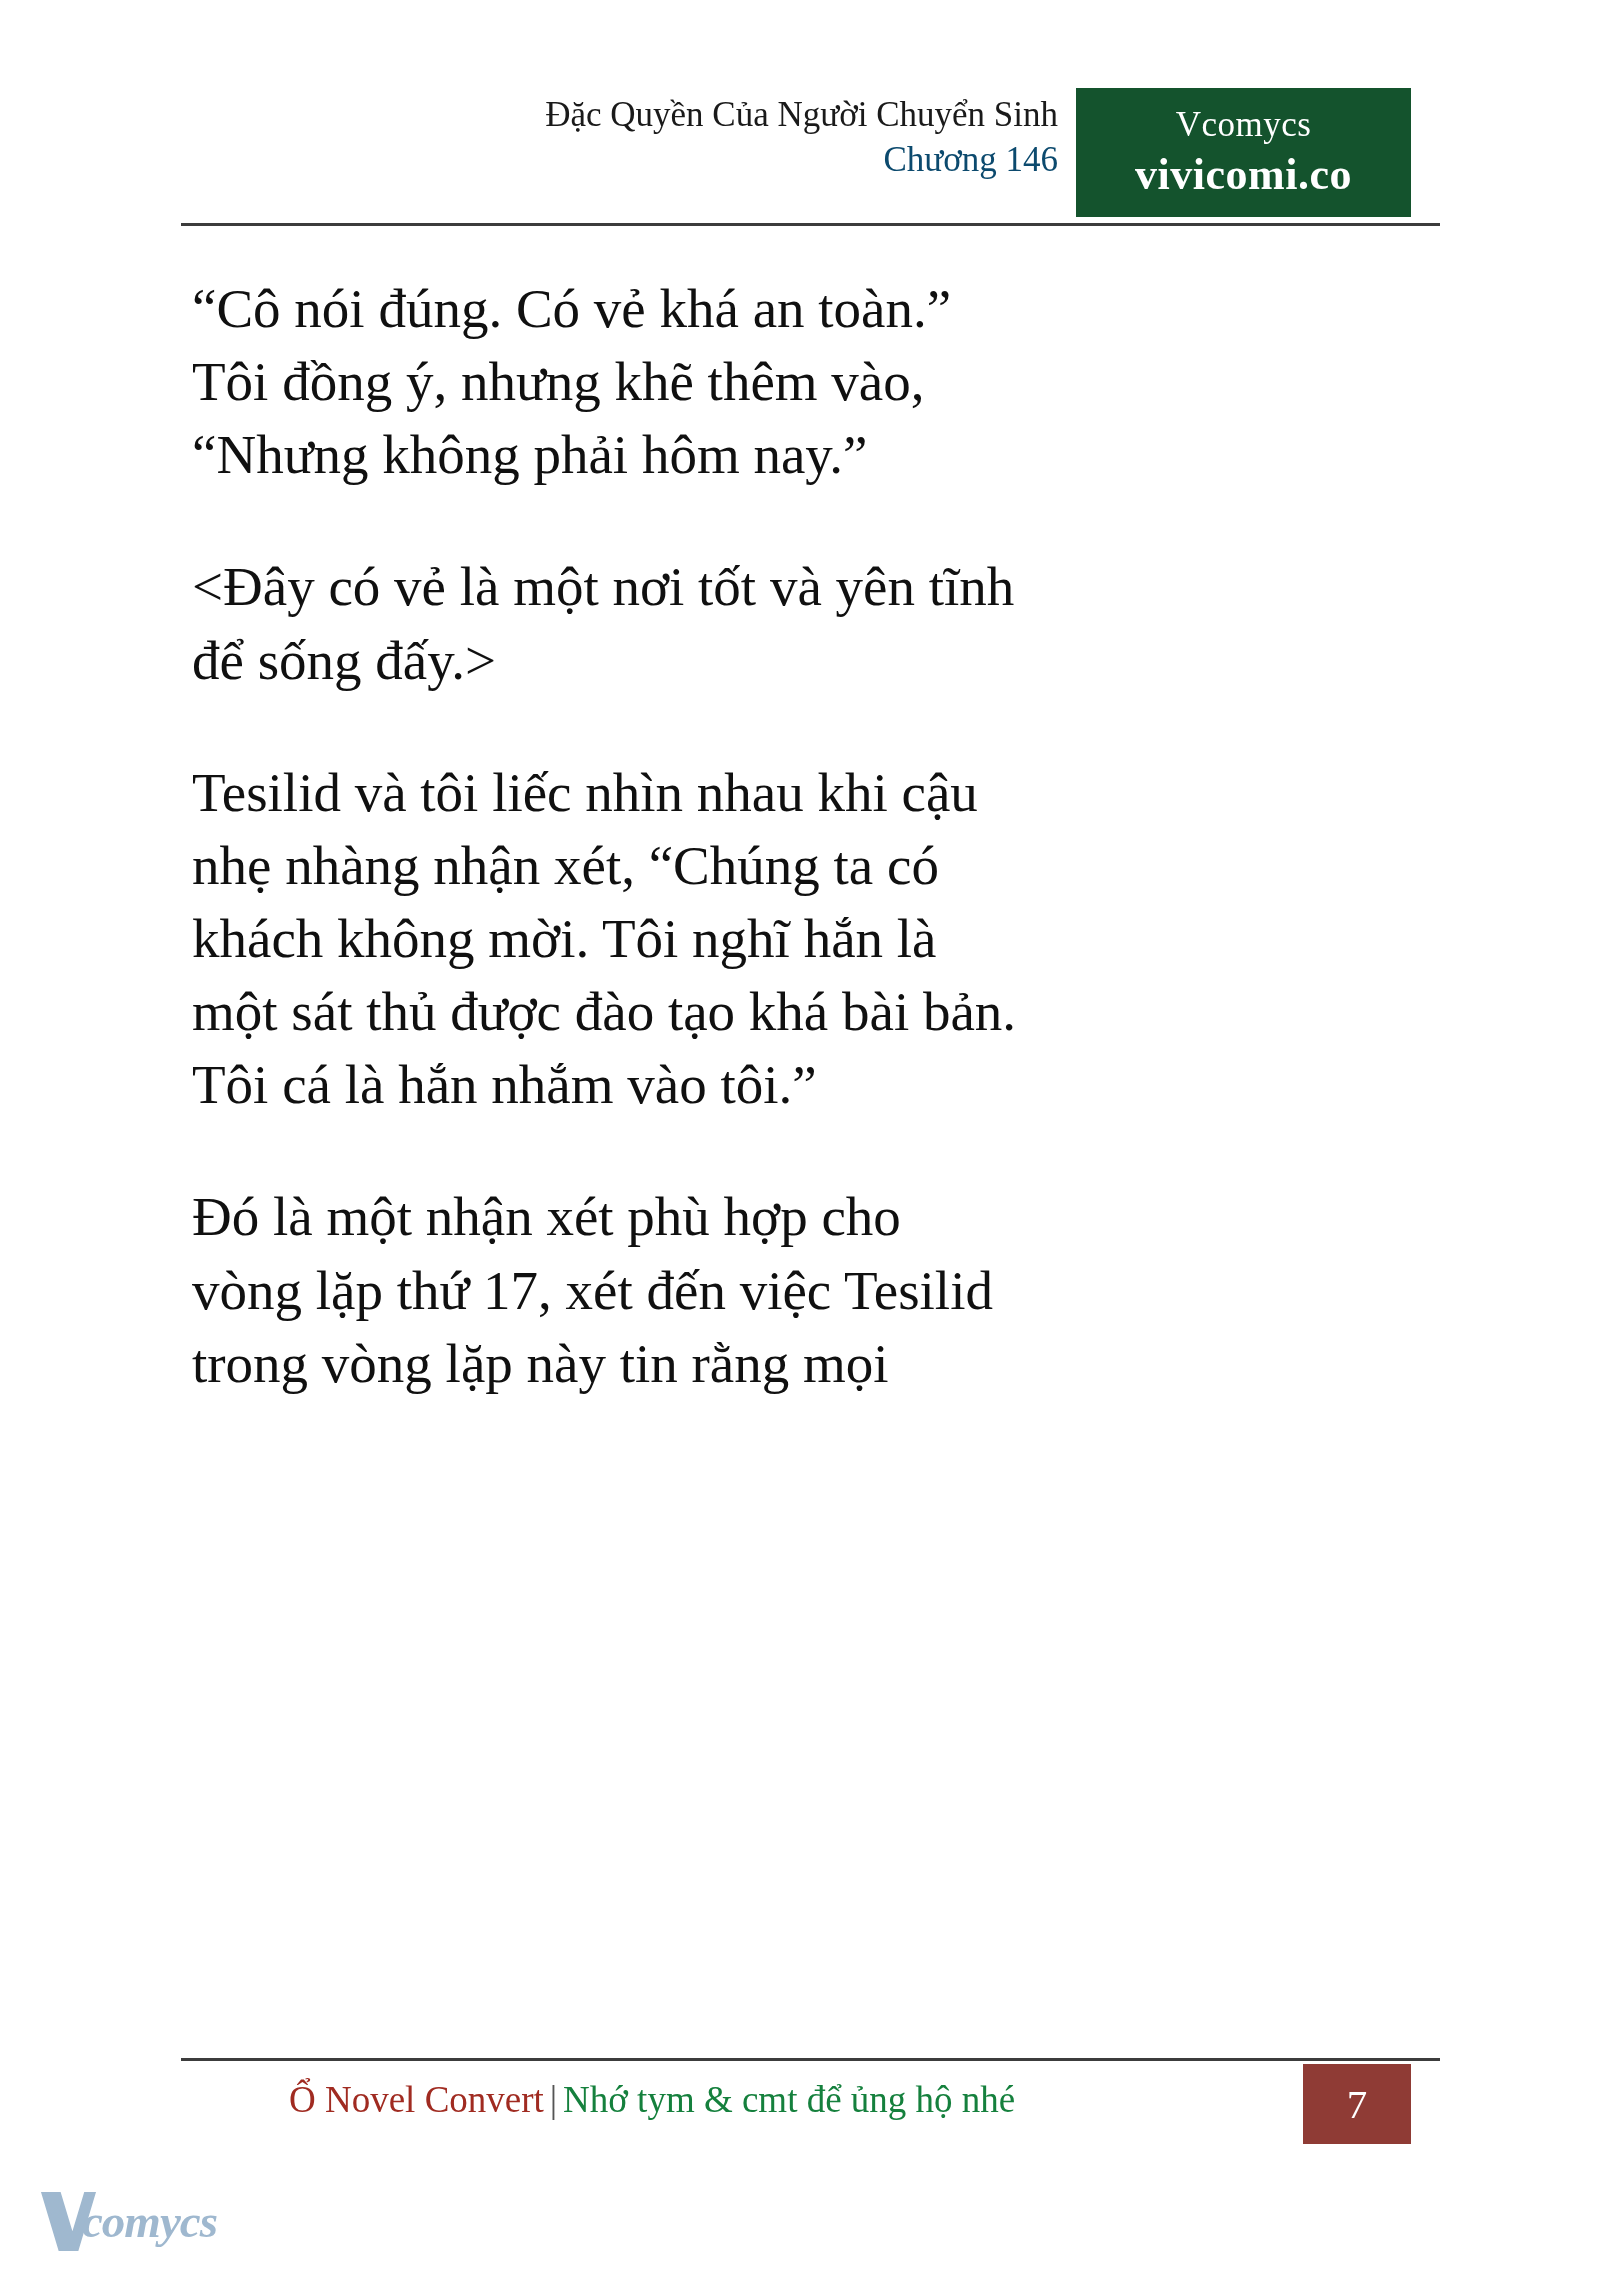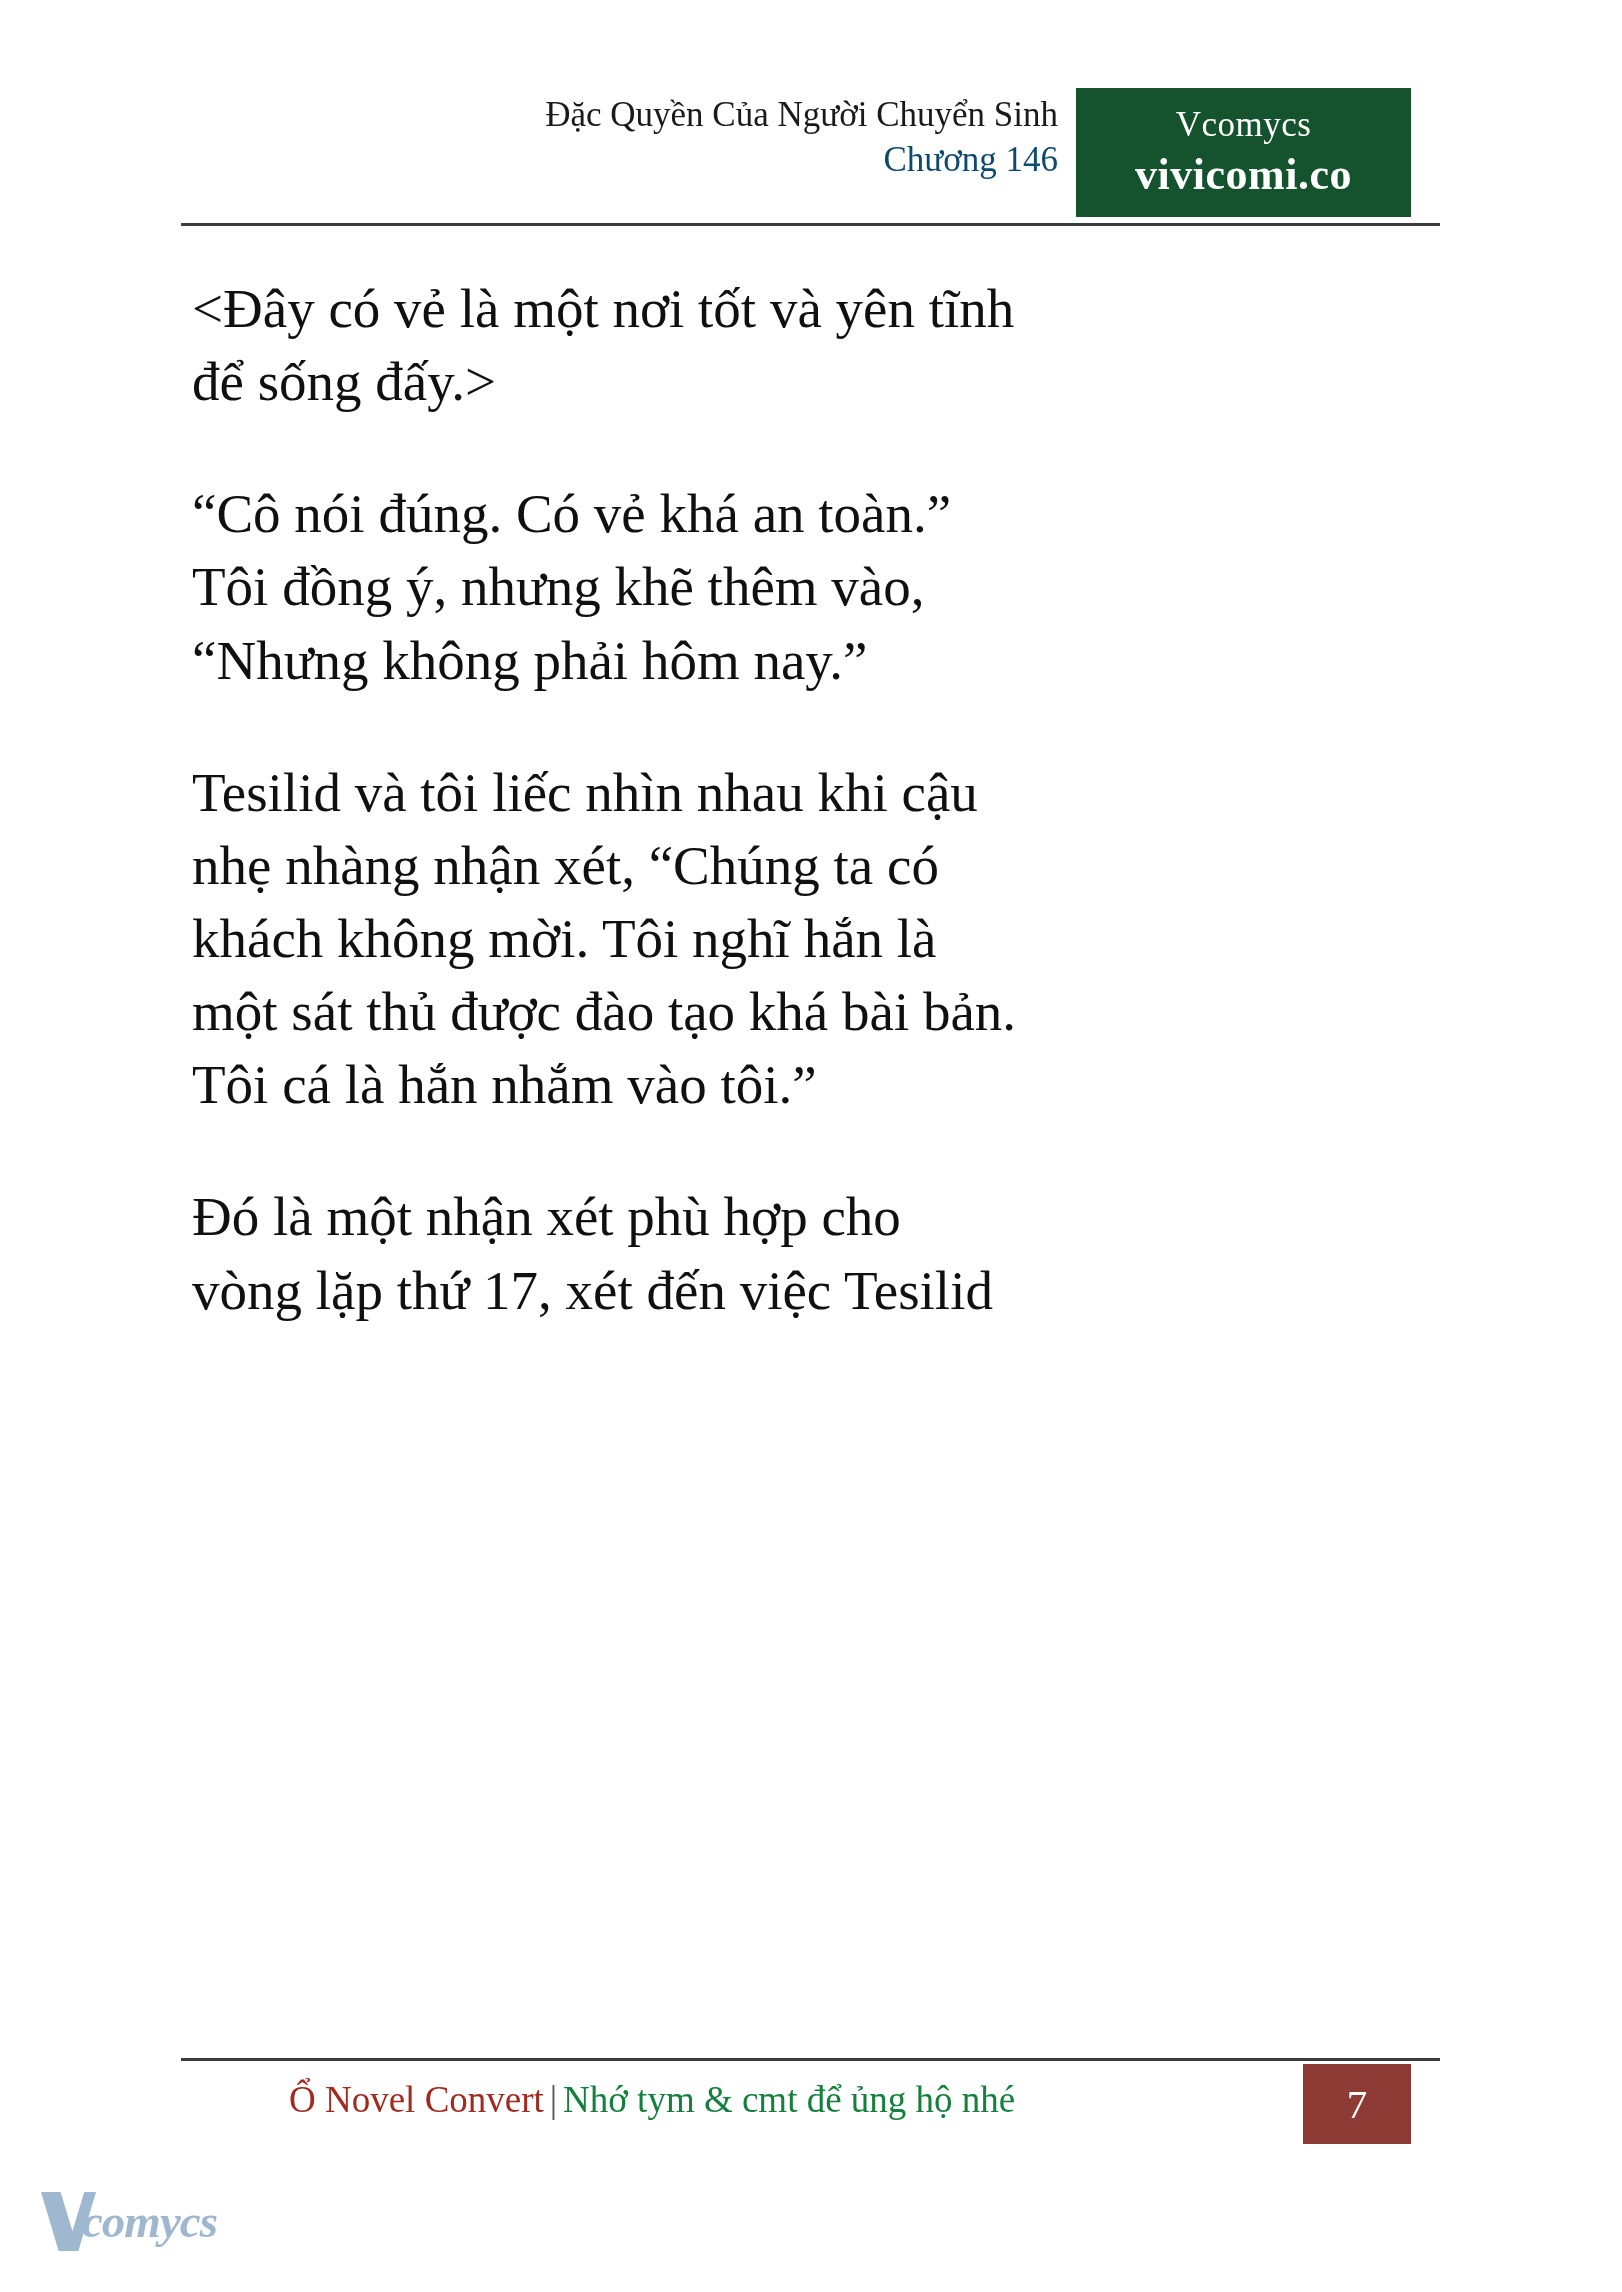--- a/index.html
+++ b/index.html
@@ -187,41 +187,42 @@
     <div class="brand-box">
       <div class="brand-name">Vcomycs</div>
       <div class="brand-url">vivicomi.co</div>
     </div>
   </div>
   <div class="header-rule"></div>
 
   <div class="content">
 
     <p class="para">
-      <span class="line">&lt;Đây có vẻ là một nơi tốt và yên tĩnh</span>
-      <span class="line">để sống đấy.&gt;</span>
-    </p>
-
-    <p class="para">
       <span class="line">“Cô nói đúng. Có vẻ khá an toàn.”</span>
       <span class="line">Tôi đồng ý, nhưng khẽ thêm vào,</span>
       <span class="line">“Nhưng không phải hôm nay.”</span>
+    </p>
+
+    <p class="para">
+      <span class="line">&lt;Đây có vẻ là một nơi tốt và yên tĩnh</span>
+      <span class="line">để sống đấy.&gt;</span>
     </p>
 
     <p class="para">
       <span class="line">Tesilid và tôi liếc nhìn nhau khi cậu</span>
       <span class="line">nhẹ nhàng nhận xét, “Chúng ta có</span>
       <span class="line">khách không mời. Tôi nghĩ hắn là</span>
       <span class="line">một sát thủ được đào tạo khá bài bản.</span>
       <span class="line">Tôi cá là hắn nhắm vào tôi.”</span>
     </p>
 
     <p class="para">
       <span class="line">Đó là một nhận xét phù hợp cho</span>
       <span class="line">vòng lặp thứ 17, xét đến việc Tesilid</span>
+      <span class="line">trong vòng lặp này tin rằng mọi</span>
     </p>
 
   </div>
 
   <div class="footer-rule"></div>
   <div class="footer">
     <div class="footer-text">
       <span class="footer-brand">Ổ Novel Convert</span><span class="footer-sep">|</span><span class="footer-note">Nhớ tym &amp; cmt để ủng hộ nhé</span>
     </div>
     <div class="page-number-box">

